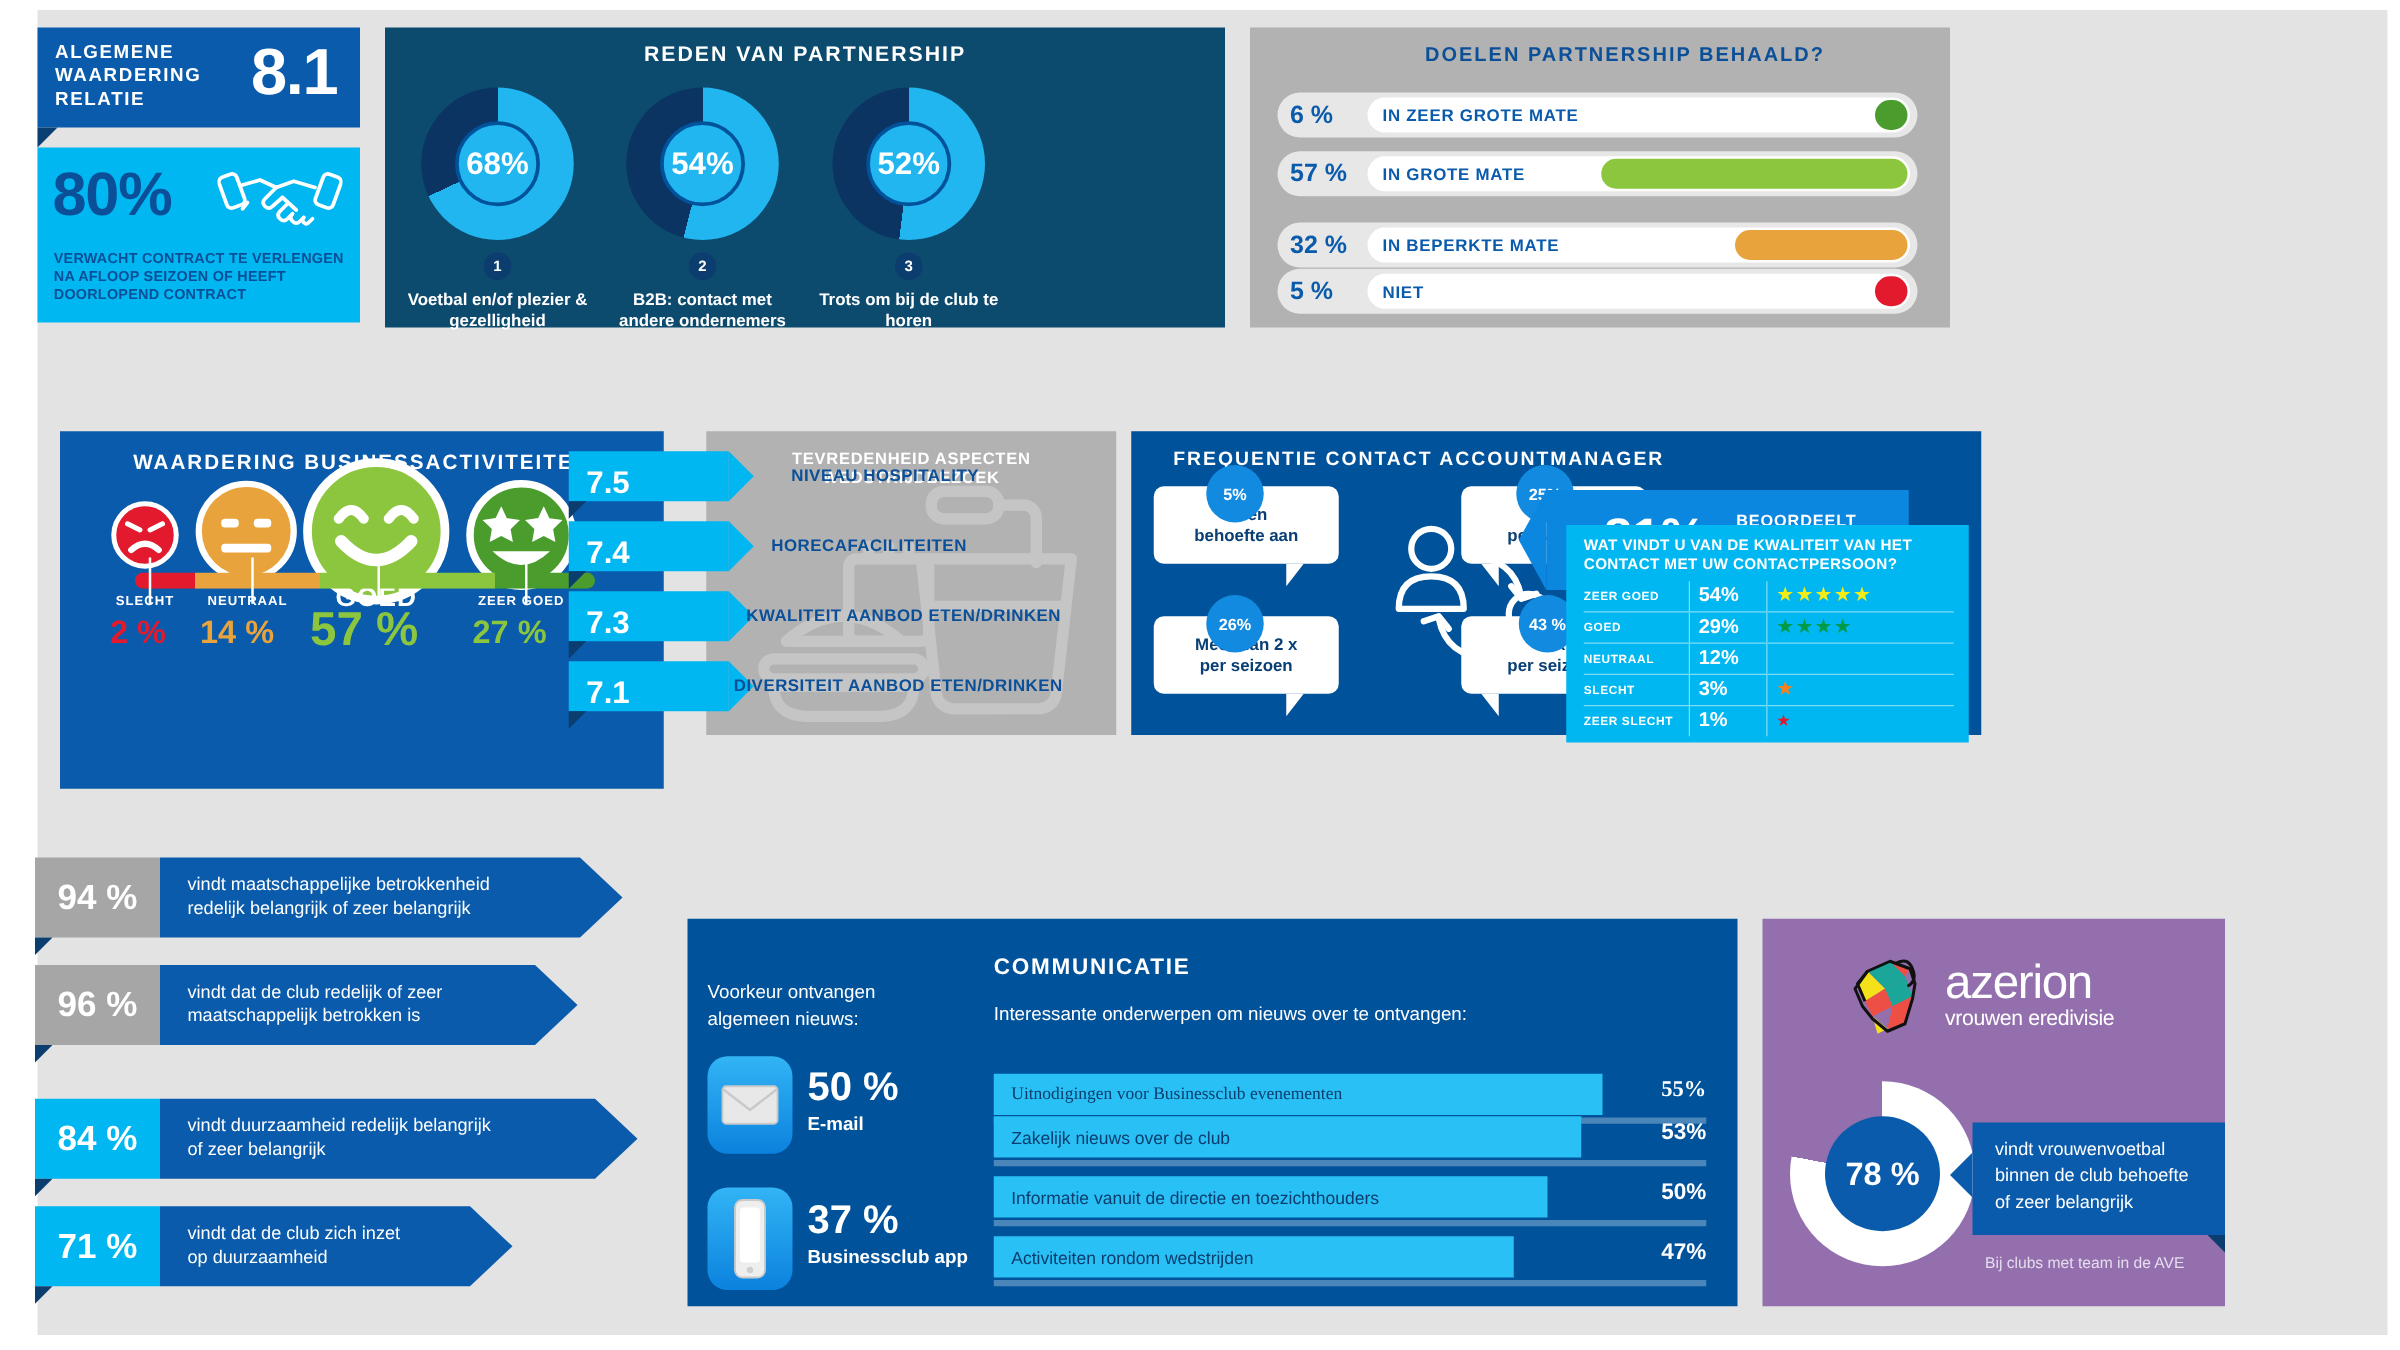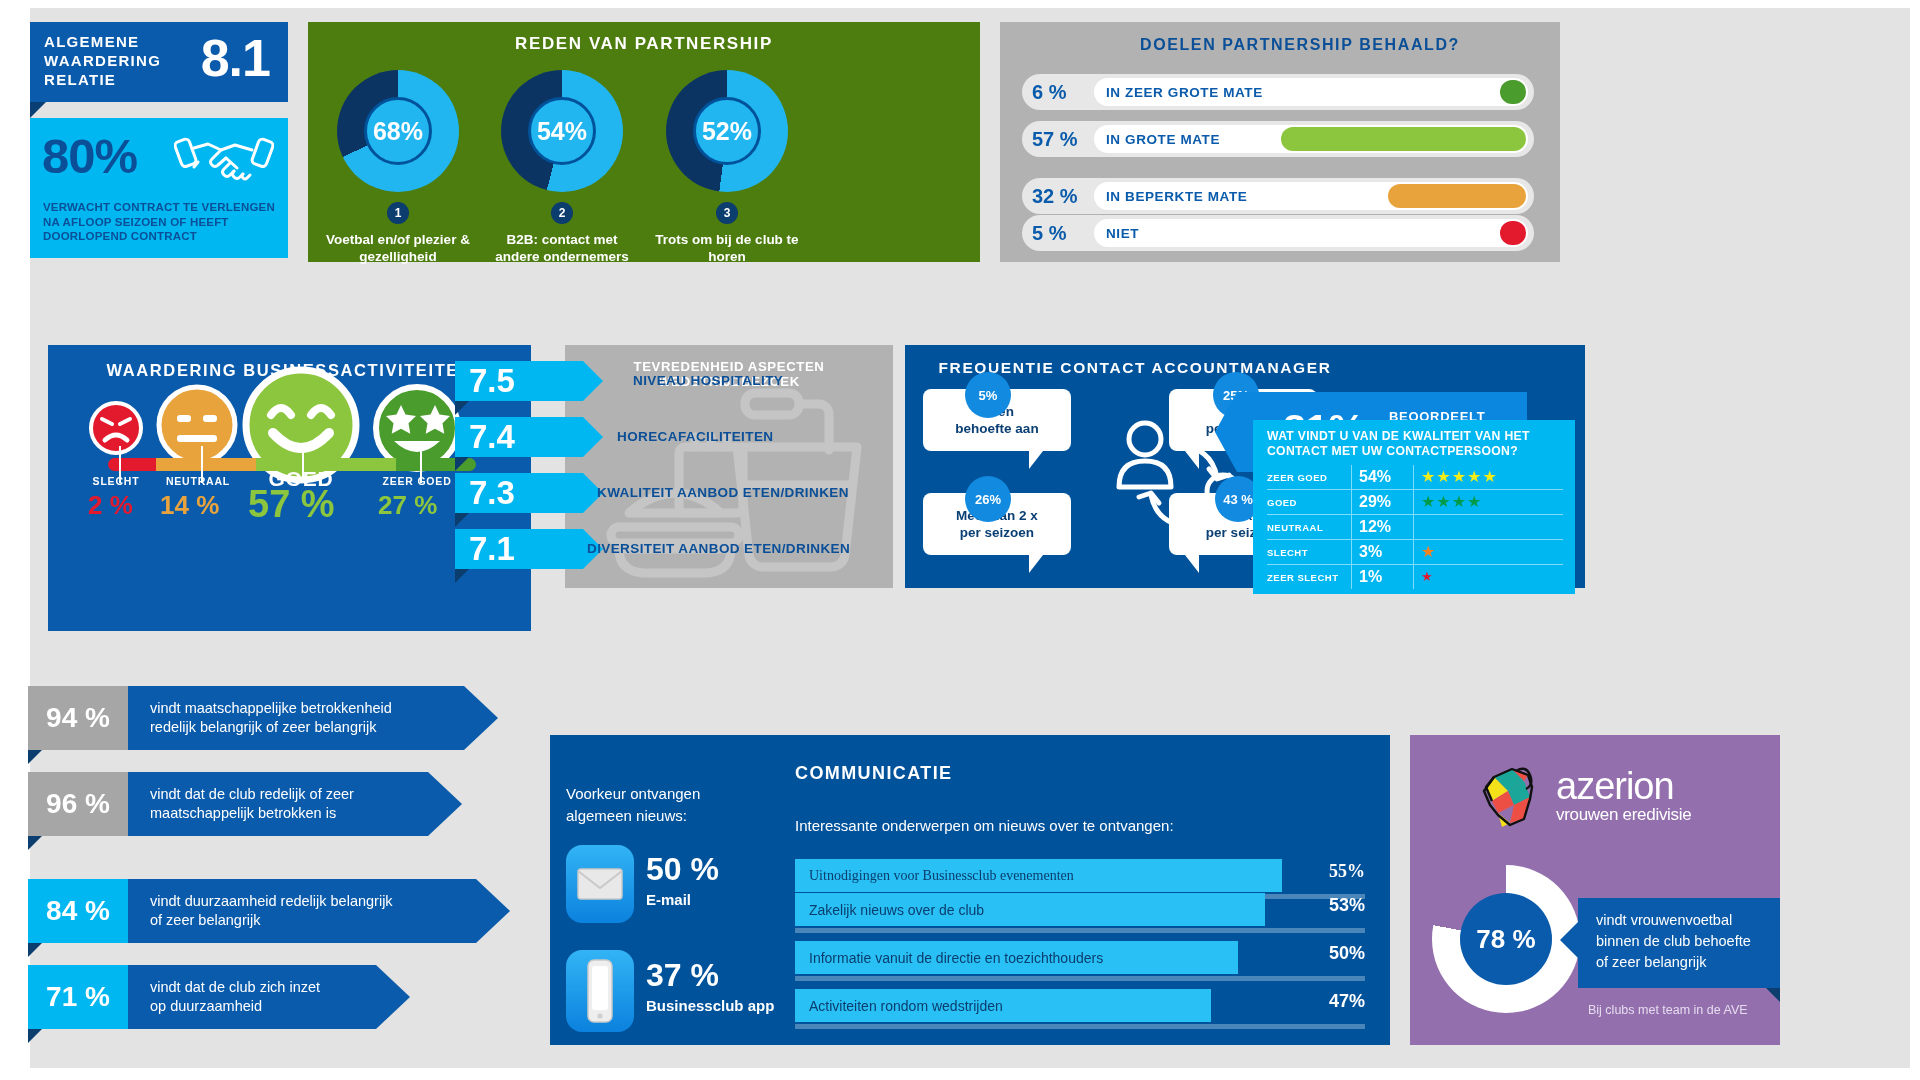--- a/index.html
+++ b/index.html
@@ -48,21 +48,21 @@
   }
 
   
   #b80{left:30px;top:118px;width:258px;height:140px;background:#00b7f1;}
   #b80 .big{position:absolute;left:12px;top:10px;color:#0a4f97;font-weight:bold;font-size:49px;letter-spacing:-1px;}
   #b80 .sub{position:absolute;left:13px;top:82px;width:240px;color:#0a4f97;
       font-weight:bold;font-size:11.5px;line-height:14.5px;letter-spacing:0.2px;}
   .handshake{position:absolute;right:14px;top:14px;width:100px;height:58px;}
 
   
-  #reden{left:308px;top:22px;width:672px;height:240px;background:#4d7c0f;}
+  #reden{left:308px;top:22px;width:672px;height:240px;background:#0c4a6e;}
   #reden .title-w{position:absolute;top:12px;left:0;width:100%;}
   .donutcol{position:absolute;top:48px;width:160px;text-align:center;}
   .donut{position:relative;width:122px;height:122px;margin:0 auto;border-radius:50%;}
   .donut .hole{
     position:absolute;left:27px;top:27px;width:68px;height:68px;border-radius:50%;
     border:3px solid #00529b;box-sizing:border-box;
     display:flex;align-items:center;justify-content:center;
     color:#ffffff;font-weight:bold;font-size:25px;
   }
   .numbadge{
@@ -89,21 +89,21 @@
   .sm-lbl{position:absolute;color:#fff;font-weight:bold;text-align:center;letter-spacing:0.8px;}
   .scalebar{position:absolute;left:60px;top:113px;width:368px;height:13px;border-radius:7px;overflow:hidden;}
   .scalebar div{float:left;height:13px;}
   .tick{position:absolute;width:2px;background:#fff;}
   .pcbig{position:absolute;font-weight:bold;}
 
   
   #tevr{left:565px;top:345px;width:328px;height:243px;background:#b2b2b2;}
   #tevr .title-w{position:absolute;top:14px;left:0;width:100%;font-size:13.2px;letter-spacing:0.6px;}
   .scoretag{position:absolute;left:-110px;height:40px;background:#00b7f1;color:#fff;font-weight:bold;
-     font-size:33px;display:flex;align-items:center;padding-left:14px;width:128px;box-sizing:border-box;}
+     font-size:25px;display:flex;align-items:flex-end;padding-left:14px;width:128px;box-sizing:border-box;}
   .scoretag .tri{position:absolute;right:-20px;top:0;width:0;height:0;border-left:20px solid #00b7f1;
      border-top:20px solid transparent;border-bottom:20px solid transparent;}
   .scoretag .fd{position:absolute;left:0;top:40px;width:0;height:0;border-top:14px solid #0b3d6e;border-right:14px solid transparent;}
   .scorelabel{position:absolute;color:#0a4f97;font-weight:bold;font-size:13.5px;letter-spacing:0.4px;}
   .foodicon{position:absolute;right:6px;top:40px;width:320px;height:200px;opacity:.55;}
 
   
   #freq{left:905px;top:345px;width:680px;height:243px;background:#00529b;}
   #freq .title-w{position:absolute;top:14px;left:0;width:460px;font-size:15.5px;}
   .bubble{position:absolute;background:#fff;border-radius:8px;color:#0a3f74;font-weight:bold;
@@ -136,21 +136,21 @@
   .banner .body{position:absolute;left:100px;top:0;height:64px;background:#0a5bab;color:#fff;
      display:flex;align-items:center;font-size:14.5px;line-height:19px;padding-left:22px;box-sizing:border-box;}
   .banner .arrow{position:absolute;top:0;width:0;height:0;border-left:34px solid #0a5bab;
      border-top:32px solid transparent;border-bottom:32px solid transparent;}
   .banner .fd{position:absolute;left:0;top:64px;width:0;height:0;border-top:14px solid #0b3d6e;border-right:14px solid transparent;}
 
   
   #comm{left:550px;top:735px;width:840px;height:310px;background:#00529b;}
   #comm .ct{position:absolute;left:245px;top:28px;color:#fff;font-weight:bold;font-size:18px;letter-spacing:1.4px;}
   #comm .pre{position:absolute;left:16px;top:48px;width:210px;color:#fff;font-size:15px;line-height:22px;}
-  #comm .sub{position:absolute;left:245px;top:82px;color:#fff;font-size:15px;}
+  #comm .sub{position:absolute;left:245px;top:68px;color:#fff;font-size:15px;}
   .appicon{position:absolute;border-radius:16px;background:linear-gradient(#32b4f5,#0b82de);}
   .chanpc{position:absolute;color:#fff;font-weight:bold;font-size:32px;}
   .chanlbl{position:absolute;color:#fff;font-size:15px;font-weight:bold;}
   .topicrow{position:absolute;left:245px;width:570px;height:40px;}
   .topicrow .bar{position:absolute;left:0;top:0;height:33px;background:#29c0f5;
      display:flex;align-items:center;padding-left:14px;box-sizing:border-box;color:#0b3d6e;font-size:14px;}
   .topicrow .rail{position:absolute;left:0;top:35px;width:570px;height:5px;background:#4b86bb;}
   .topicrow .pc{position:absolute;right:0;top:2px;width:56px;text-align:right;color:#fff;font-weight:bold;font-size:18px;}
 
   

